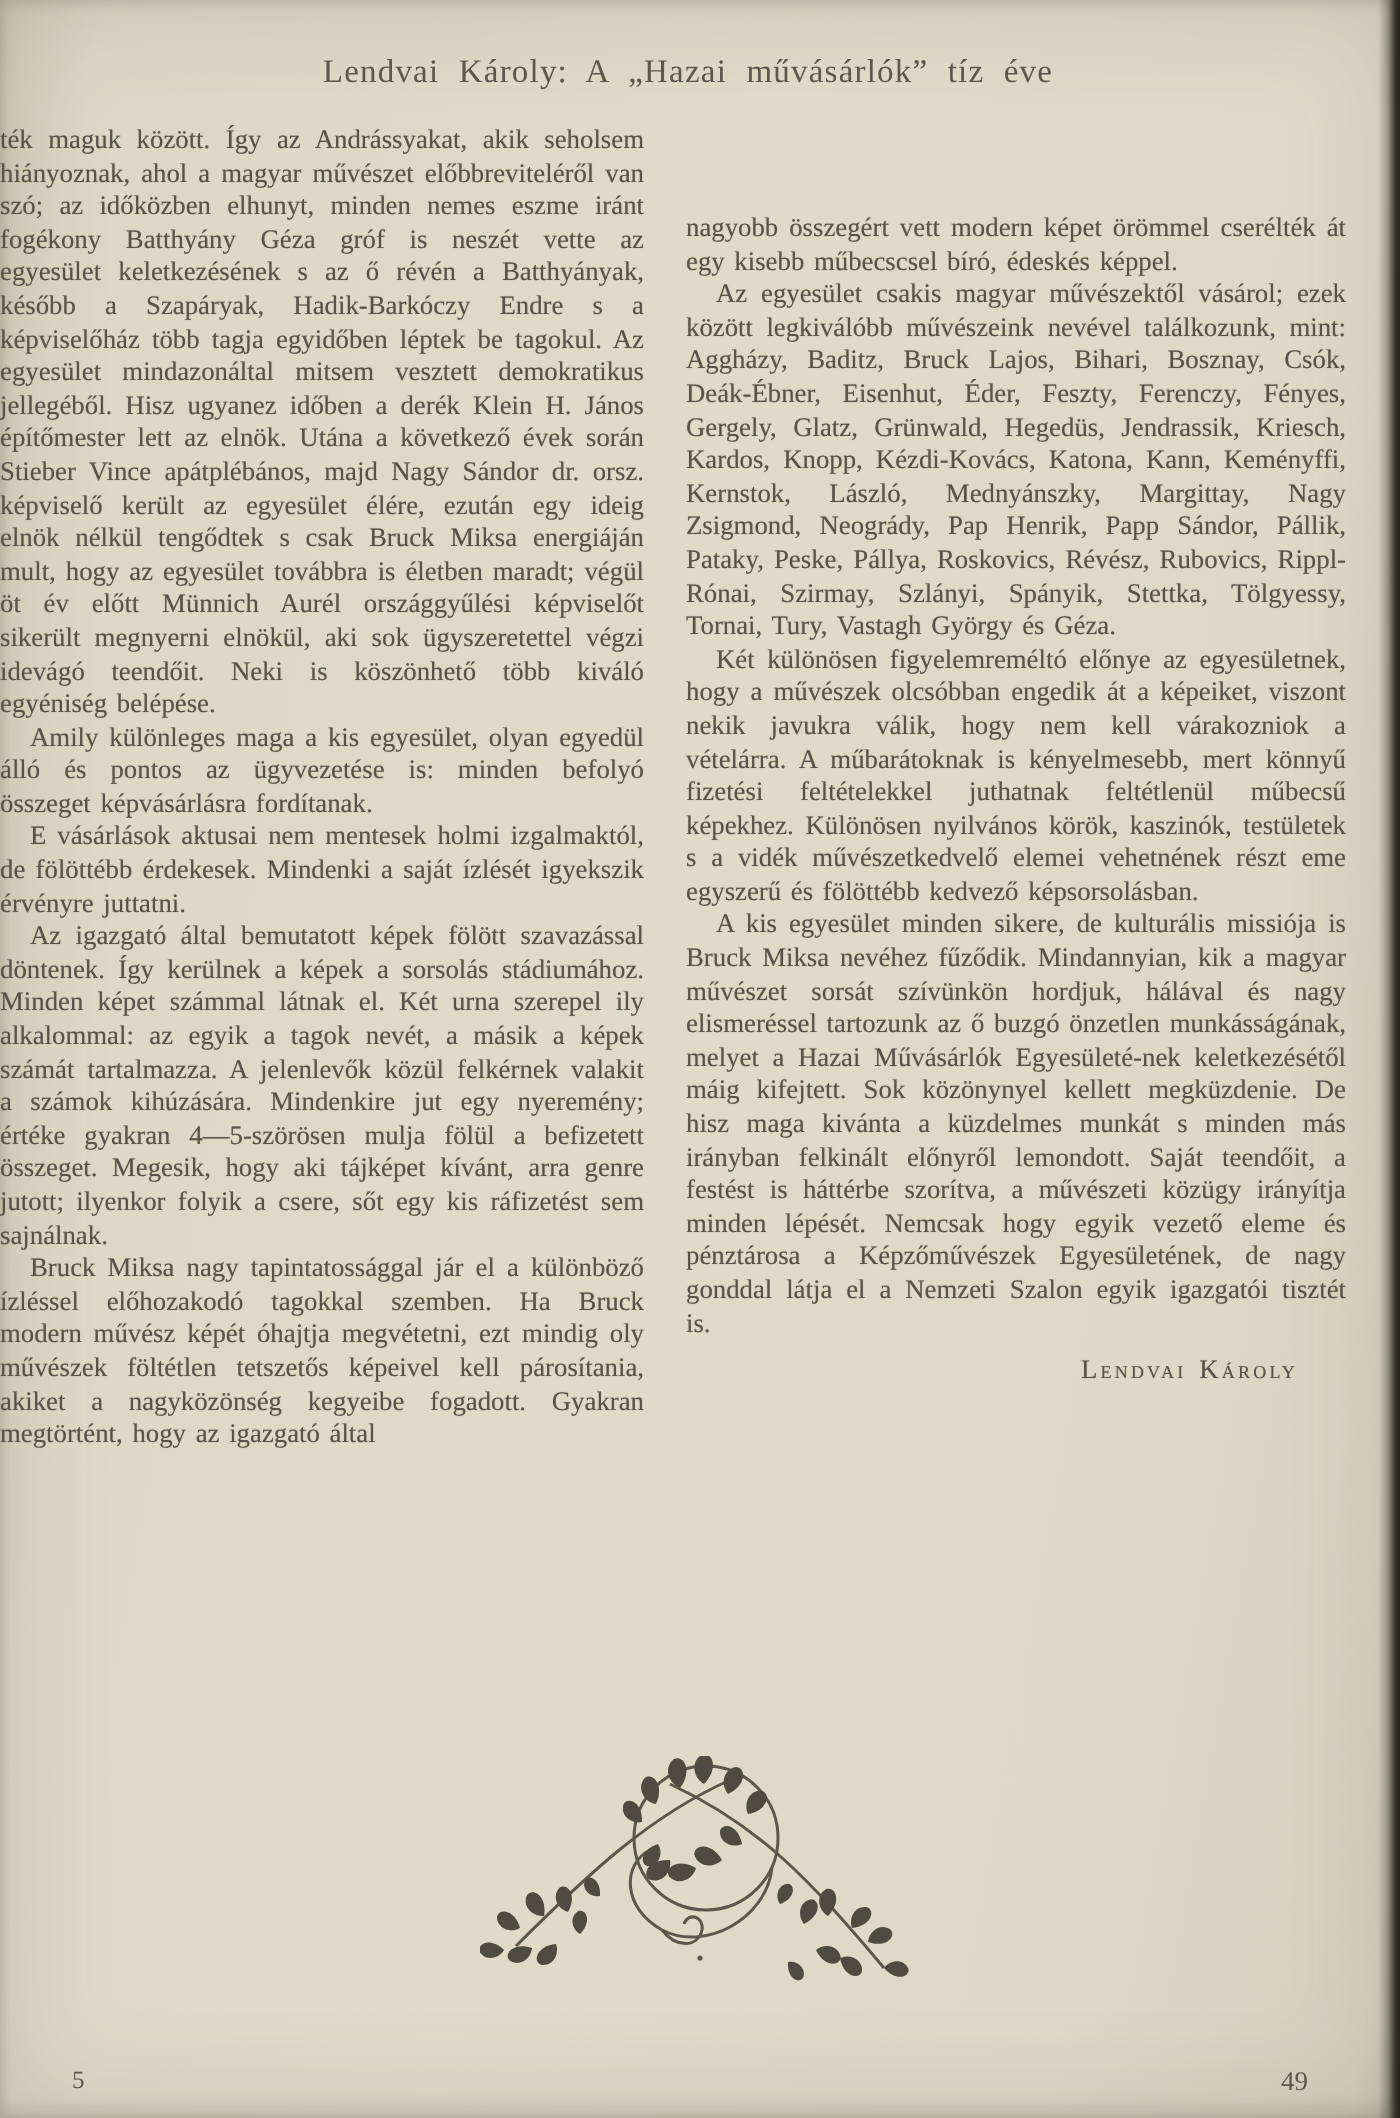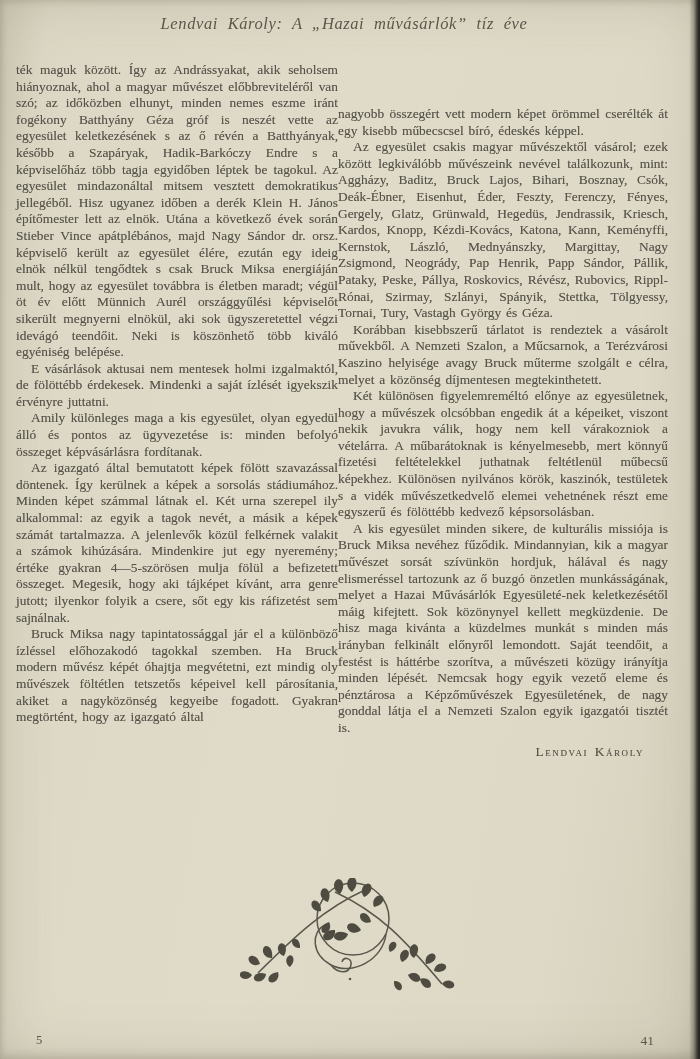--- a/index.html
+++ b/index.html
@@ -10,28 +10,28 @@
     box-shadow:inset 0 0 55px rgba(95,90,70,0.20), inset 0 -4px 8px rgba(70,66,52,0.18), inset 0 3px 6px rgba(70,66,52,0.12);
     overflow:hidden;
     font-family:"Liberation Serif","DejaVu Serif",serif;
     color:#56534a;
   }
   .edge-right{
     position:absolute;top:0;right:0;width:11px;height:100%;
     background:linear-gradient(to right,rgba(50,49,43,0) 0%,rgba(50,49,43,0.35) 45%,#33322c 80%,#23221d 100%);
   }
   .title{
-    position:absolute;top:14px;left:0;width:688px;
+    position:absolute;top:26px;left:0;width:688px;
     margin:0;text-align:center;
-    font-size:16.5px;font-weight:normal;font-style:italic;
+    font-size:16.5px;font-weight:normal;
     letter-spacing:0.6px;word-spacing:5px;color:#5a574c;
   }
   .columns{
-    position:absolute;top:62px;left:16px;
-    display:flex;
+    position:absolute;top:62px;left:0;
+    display:flex;gap:21px;
   }
   .col{width:322px;}
   .col.right{width:330px;margin-top:44px;}
   .col p{
     margin:0;
     font-size:13.4px;line-height:16.6px;
     text-align:justify;text-indent:15px;
     word-spacing:1.5px;
     text-shadow:0 0 0.5px rgba(86,83,74,0.45);
   }
@@ -57,29 +57,28 @@
 <body>
 
 <div class="page">
   <div class="edge-right"></div>
 
   <h1 class="title">Lendvai Károly: A „Hazai művásárlók” tíz éve</h1>
 
   <div class="columns">
     <div class="col left">
       <p class="cont">ték maguk között. Így az Andrássyakat, akik seholsem hiányoznak, ahol a magyar művészet előbbreviteléről van szó; az időközben elhunyt, minden nemes eszme iránt fogékony Batthyány Géza gróf is neszét vette az egyesület keletkezésének s az ő révén a Batthyányak, később a Szapáryak, Hadik-Barkóczy Endre s a képviselőház több tagja egyidőben léptek be tagokul. Az egyesület mindazonáltal mitsem vesztett demokratikus jellegéből. Hisz ugyanez időben a derék Klein H. János építőmester lett az elnök. Utána a következő évek során Stieber Vince apátplébános, majd Nagy Sándor dr. orsz. képviselő került az egyesület élére, ezután egy ideig elnök nélkül tengődtek s csak Bruck Miksa energiáján mult, hogy az egyesület továbbra is életben maradt; végül öt év előtt Münnich Aurél országgyűlési képviselőt sikerült megnyerni elnökül, aki sok ügyszeretettel végzi idevágó teendőit. Neki is köszönhető több kiváló egyéniség belépése.</p>
+      <p>Amily különleges maga a kis egyesület, olyan egyedül álló és pontos az ügyvezetése is: minden befolyó összeget képvásárlásra fordítanak.</p>
       <p>E vásárlások aktusai nem mentesek holmi izgalmaktól, de fölöttébb érdekesek. Mindenki a saját ízlését igyekszik érvényre juttatni.</p>
-      <p>Amily különleges maga a kis egyesület, olyan egyedül álló és pontos az ügyvezetése is: minden befolyó összeget képvásárlásra fordítanak.</p>
       <p>Az igazgató által bemutatott képek fölött szavazással döntenek. Így kerülnek a képek a sorsolás stádiumához. Minden képet számmal látnak el. Két urna szerepel ily alkalommal: az egyik a tagok nevét, a másik a képek számát tartalmazza. A jelenlevők közül felkérnek valakit a számok kihúzására. Mindenkire jut egy nyeremény; értéke gyakran 4—5-szörösen mulja fölül a befizetett összeget. Megesik, hogy aki tájképet kívánt, arra genre jutott; ilyenkor folyik a csere, sőt egy kis ráfizetést sem sajnálnak.</p>
       <p>Bruck Miksa nagy tapintatossággal jár el a különböző ízléssel előhozakodó tagokkal szemben. Ha Bruck modern művész képét óhajtja megvétetni, ezt mindig oly művészek föltétlen tetszetős képeivel kell párosítania, akiket a nagyközönség kegyeibe fogadott. Gyakran megtörtént, hogy az igazgató által</p>
     </div>
     <div class="col right">
       <p class="cont">nagyobb összegért vett modern képet örömmel cserélték át egy kisebb műbecscsel bíró, édeskés képpel.</p>
       <p>Az egyesület csakis magyar művészektől vásárol; ezek között legkiválóbb művészeink nevével találkozunk, mint: Aggházy, Baditz, Bruck Lajos, Bihari, Bosznay, Csók, Deák-Ébner, Eisenhut, Éder, Feszty, Ferenczy, Fényes, Gergely, Glatz, Grünwald, Hegedüs, Jendrassik, Kriesch, Kardos, Knopp, Kézdi-Kovács, Katona, Kann, Keményffi, Kernstok, László, Mednyánszky, Margittay, Nagy Zsigmond, Neogrády, Pap Henrik, Papp Sándor, Pállik, Pataky, Peske, Pállya, Roskovics, Révész, Rubovics, Rippl-Rónai, Szirmay, Szlányi, Spányik, Stettka, Tölgyessy, Tornai, Tury, Vastagh György és Géza.</p>
-      <p>Korábban kisebbszerű tárlatot is rendeztek a vásárolt művekből. A Nemzeti Szalon, a Műcsarnok, a Terézvárosi Kaszino helyisége avagy Bruck műterme szolgált e célra, melyet a közönség díjmentesen megtekinthetett.</p>
       <p>Két különösen figyelemreméltó előnye az egyesületnek, hogy a művészek olcsóbban engedik át a képeiket, viszont nekik javukra válik, hogy nem kell várakozniok a vételárra. A műbarátoknak is kényelmesebb, mert könnyű fizetési feltételekkel juthatnak feltétlenül műbecsű képekhez. Különösen nyilvános körök, kaszinók, testületek s a vidék művészetkedvelő elemei vehetnének részt eme egyszerű és fölöttébb kedvező képsorsolásban.</p>
       <p>A kis egyesület minden sikere, de kulturális missiója is Bruck Miksa nevéhez fűződik. Mindannyian, kik a magyar művészet sorsát szívünkön hordjuk, hálával és nagy elismeréssel tartozunk az ő buzgó önzetlen munkásságának, melyet a Hazai Művásárlók Egyesületé-nek keletkezésétől máig kifejtett. Sok közönynyel kellett megküzdenie. De hisz maga kivánta a küzdelmes munkát s minden más irányban felkinált előnyről lemondott. Saját teendőit, a festést is háttérbe szorítva, a művészeti közügy irányítja minden lépését. Nemcsak hogy egyik vezető eleme és pénztárosa a Képzőművészek Egyesületének, de nagy gonddal látja el a Nemzeti Szalon egyik igazgatói tisztét is.</p>
       <p class="signature">Lendvai Károly</p>
     </div>
   </div>
 
   <svg class="ornament" viewBox="0 0 220 130" xmlns="http://www.w3.org/2000/svg">
     <defs>
       <path id="leaf" d="M0,0 C2,-5.5 9,-7.5 12.5,-3 C14.5,1 8,5.5 0,0 Z"></path>
     </defs>
@@ -117,14 +116,14 @@
       <use href="#leaf" transform="translate(186,86) rotate(-40) scale(1.0)"></use>
       <use href="#leaf" transform="translate(168,97) rotate(30) scale(1.0)"></use>
       <use href="#leaf" transform="translate(180,101) rotate(45) scale(1.0)"></use>
       <use href="#leaf" transform="translate(194,93) rotate(-15) scale(1.0)"></use>
       <use href="#leaf" transform="translate(202,106) rotate(15) scale(0.95)"></use>
       <use href="#leaf" transform="translate(154,103) rotate(60) scale(0.85)"></use>
     </g>
   </svg>
 
   <span class="footer-num left">5</span>
-  <span class="footer-num right">41</span>
+  <span class="footer-num right">49</span>
 </div>
 
 </body></html>

